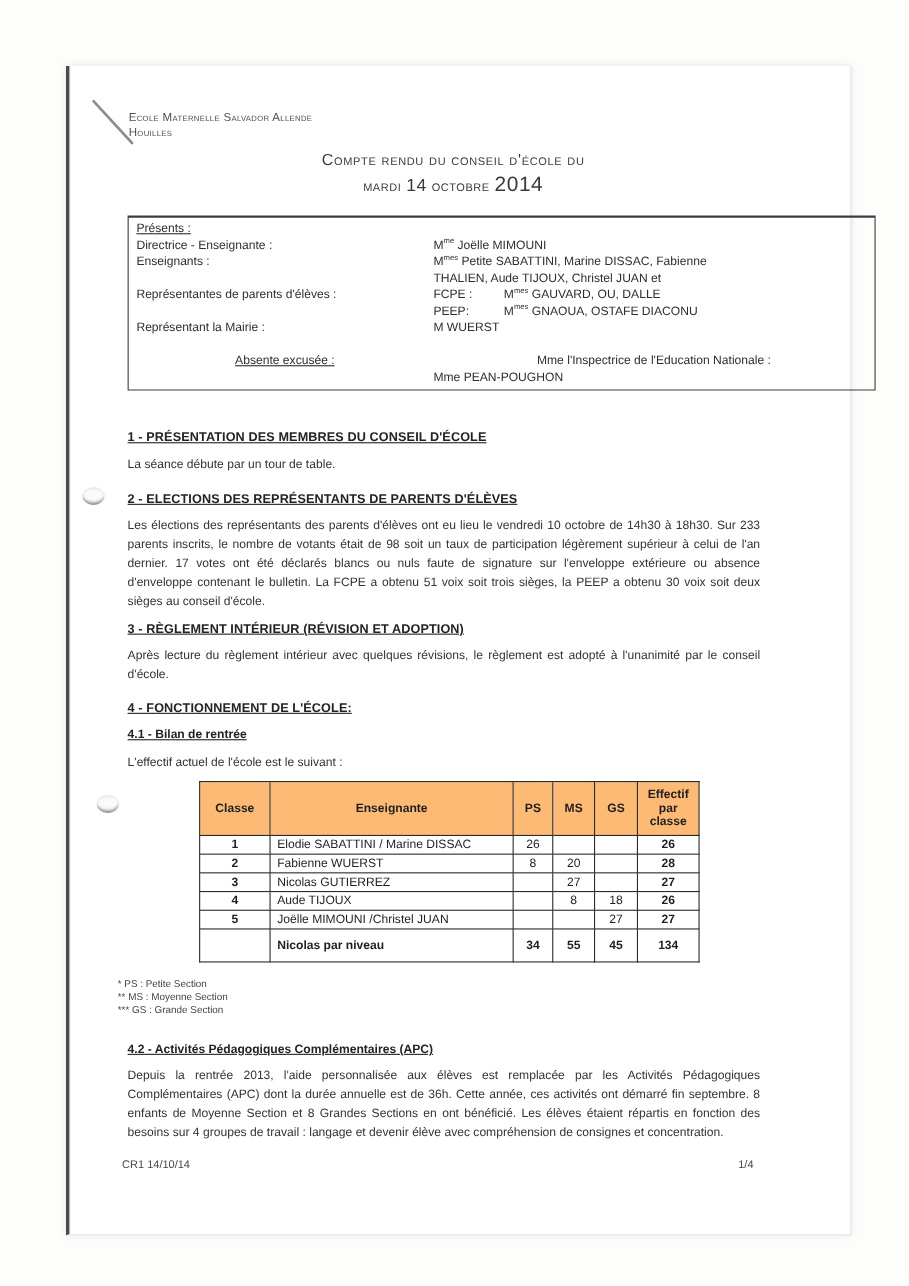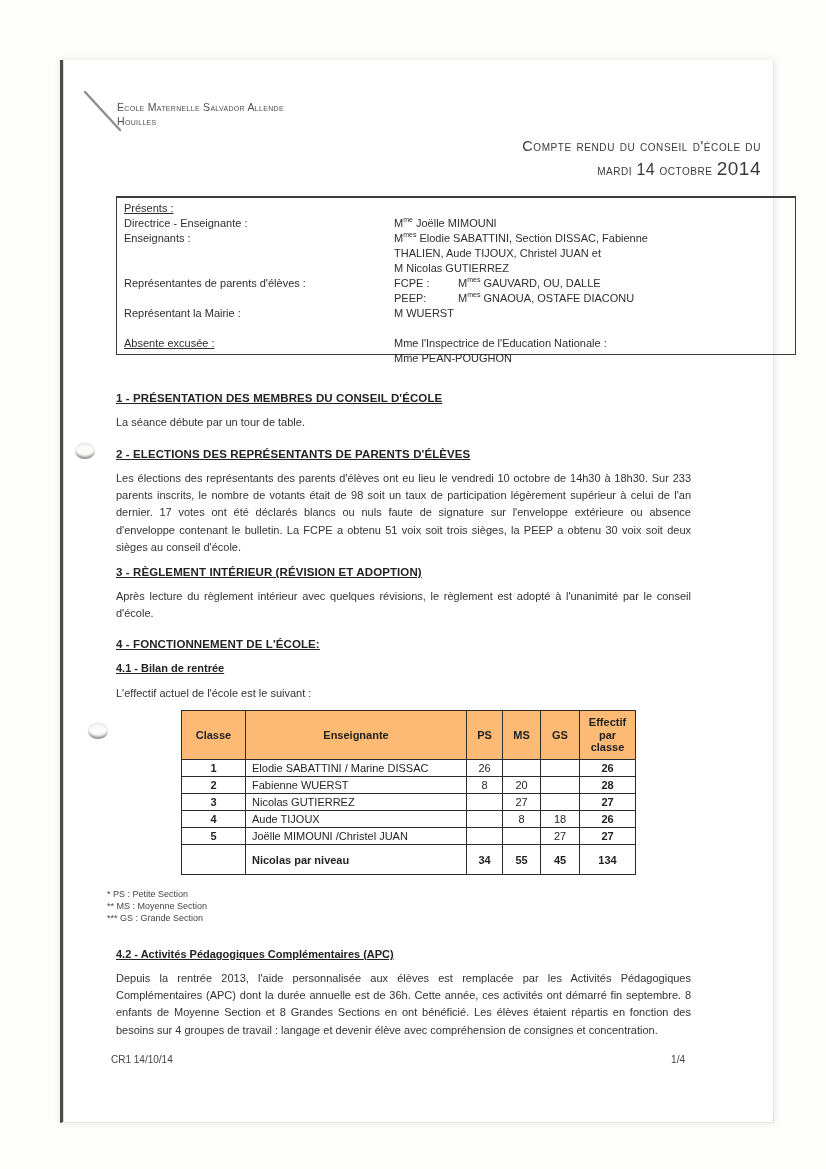--- a/index.html
+++ b/index.html
@@ -16,41 +16,41 @@
     width:710px;height:1062px;
     background:#fff;
     border-left:3px solid #4a4a4a;
     box-shadow:1px 0 0 #d9d9d9 inset,0 0 7px rgba(0,0,0,0.10);
     border-right:1px solid #e2e2e0;
     border-bottom:1px solid #e6e6e4;
   }
   .abs{position:absolute;}
   
   .school{left:54px;top:40px;font-variant:small-caps;font-size:10.5px;line-height:14px;color:#4f4f4f;letter-spacing:.3px;}
-  .doc-title{left:0;top:78px;width:698px;text-align:right;color:#3a3a3a;}
+  .doc-title{left:0;top:78px;width:698px;text-align:center;color:#3a3a3a;}
   .doc-title .l1{font-variant:small-caps;font-size:14.5px;letter-spacing:.6px;}
   .doc-title .l2{font-variant:small-caps;font-size:14px;letter-spacing:.5px;margin-top:4px;}
   .doc-title .num1{font-size:16px;font-variant:normal;}
   .doc-title .num2{font-size:19px;font-variant:normal;}
   
   .pen-mark{left:20px;top:30px;}
   .crescent{width:20px;height:16px;border-radius:50%;background:#fbfbfa;
     box-shadow:inset 0 -4px 3px -2px #858585, inset 0 2px 2px -1px #e0e0e0, 0 0 2px rgba(0,0,0,0.06);}
   .crescent.c1{left:12px;top:383px;}
   .crescent.c2{left:25px;top:663px;}
   
   .pbox{left:53px;top:136px;width:680px;height:159px;border:1.5px solid #3c3c3c;border-top-width:2px;
     font-size:11px;line-height:15px;color:#2e2e2e;padding:3px 0 0 7px;box-sizing:border-box;}
   .pline{display:flex;}
   .pline .lbl{width:270px;flex-shrink:0;}
   .pline .val{flex:1;}
   .pline .org{display:inline-block;width:64px;}
   .u{text-decoration:underline;}
   sup{font-size:7px;line-height:0;}
-  .gap{margin-top:15px;}
+  .gap{margin-top:15px;text-align:center;}
   
   .s-title{left:53px;font-weight:bold;font-size:11.5px;text-decoration:underline;color:#232323;letter-spacing:.1px;}
   .sub-title{left:53px;font-weight:bold;font-size:11px;text-decoration:underline;color:#232323;}
   .para{left:53px;width:575px;font-size:11px;line-height:17.2px;color:#333;}
   .just{text-align:justify;}
   
   .tbl-wrap{left:118px;top:650px;}
   table{border-collapse:collapse;table-layout:fixed;width:454px;font-size:11px;}
   th,td{border:1.5px solid #2b2b2b;padding:0 3px;text-align:center;color:#1f1f1f;overflow:hidden;}
   th{background:#fdba74;font-weight:bold;line-height:12.5px;height:48px;}
@@ -88,29 +88,28 @@
   <div class="abs pbox">
     <div class="pline">
         <span class="lbl u">Présents :</span>
       </div>
     <div class="pline">
       <span class="lbl">Directrice - Enseignante :</span>
       <span class="val"><span>M</span><sup>me</sup><span> Joëlle MIMOUNI</span></span>
     </div>
     <div class="pline">
       <span class="lbl">Enseignants :</span>
-      <span class="val"><span>M</span><sup>mes</sup><span> Elodie SABATTINI, Section DISSAC, Fabienne</span></span>
+      <span class="val"><span>M</span><sup>mes</sup><span> Petite SABATTINI, Marine DISSAC, Fabienne</span></span>
     </div>
     <div class="pline">
         <span class="lbl"></span>
         <span class="val">THALIEN, Aude TIJOUX, Christel JUAN et</span>
       </div>
     <div class="pline">
         <span class="lbl"></span>
-        <span class="val">M Nicolas GUTIERREZ</span>
       </div>
     <div class="pline">
       <span class="lbl">Représentantes de parents d'élèves :</span>
       <span class="val"><span class="org">FCPE :</span><span>M</span><sup>mes</sup><span> GAUVARD, OU, DALLE</span></span>
     </div>
     <div class="pline">
       <span class="lbl"></span>
       <span class="val"><span class="org">PEEP:</span><span>M</span><sup>mes</sup><span> GNAOUA, OSTAFE DIACONU</span></span>
     </div>
     <div class="pline">

